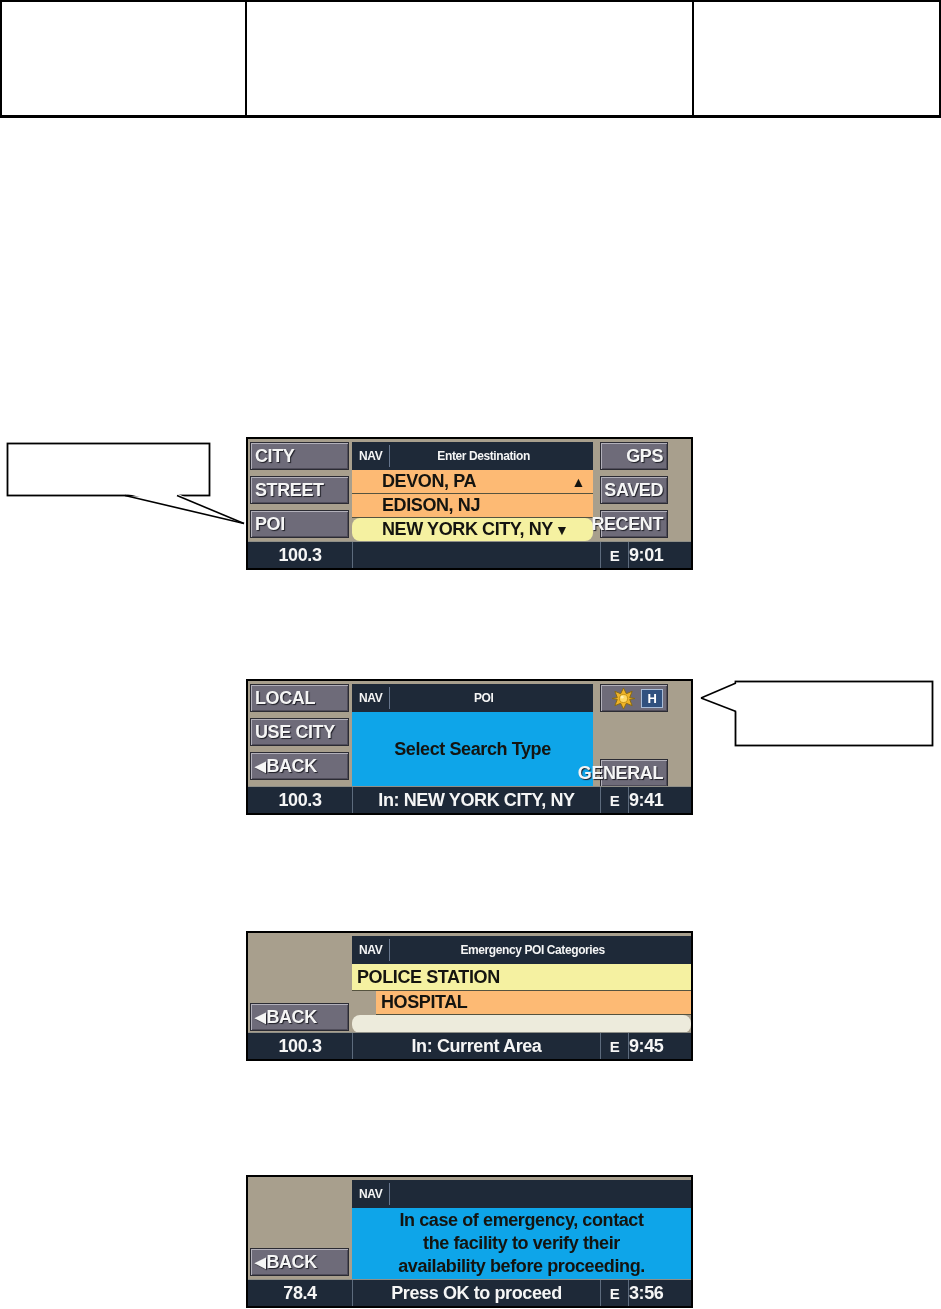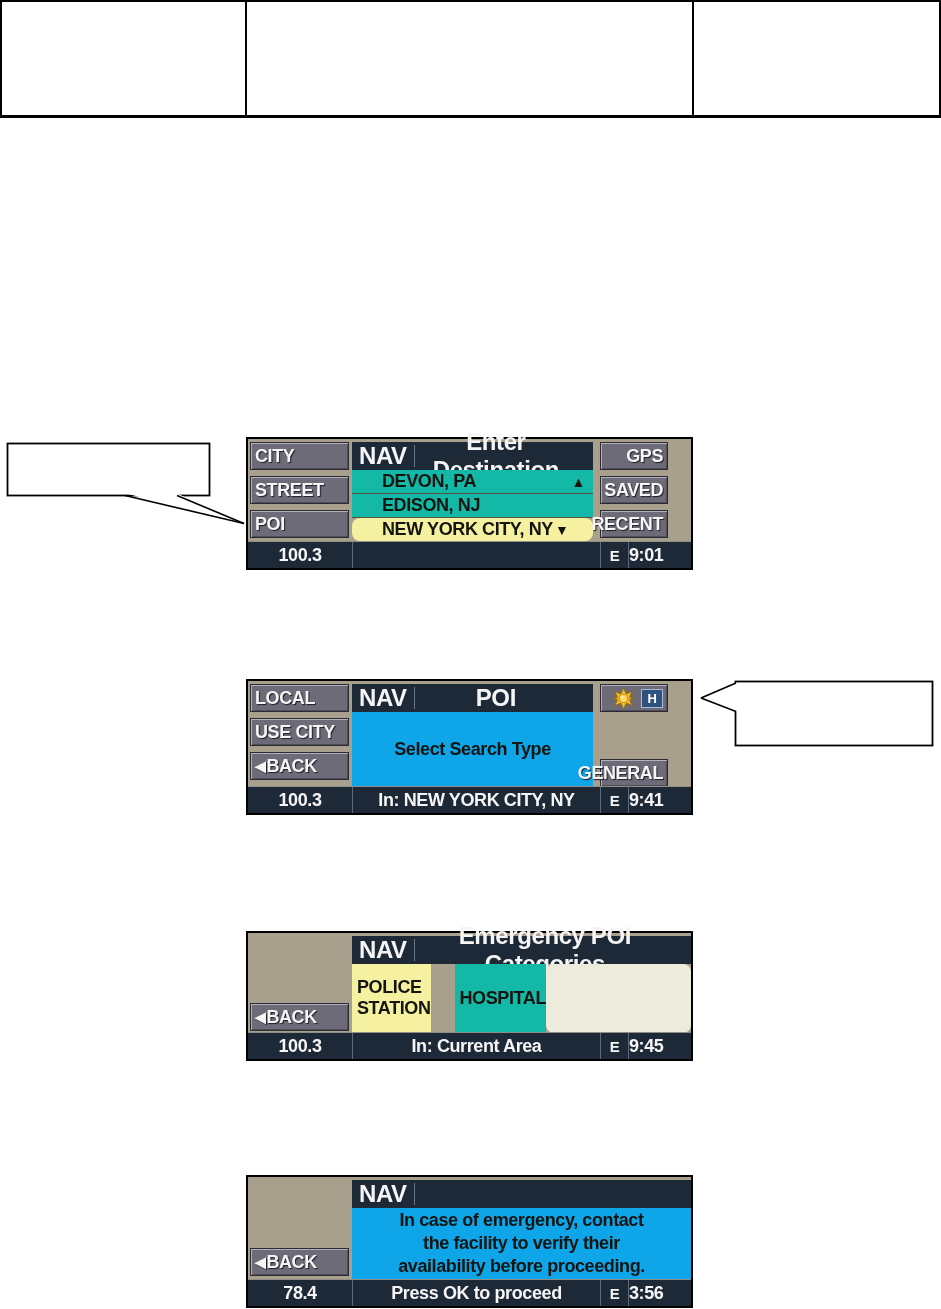--- a/index.html
+++ b/index.html
@@ -27,39 +27,39 @@
        box-shadow:inset 1px 1px 0 #b2b0ba, inset -1px -1px 0 #504d5a;
        color:#f5f5f5;font-size:18px;font-weight:bold;letter-spacing:-0.4px;
        display:flex;align-items:center;text-shadow:1px 1px 1px #1e1e26;
        box-sizing:border-box;padding:0 4px;}
   .btn.l{left:2px;width:99px;justify-content:flex-start;}
   .btn.r{left:352px;width:68px;justify-content:flex-end;}
   .r1{top:3px;} .r2{top:37px;} .r3{top:71px;}
   .back-tri{font-size:14px;margin-right:1px;}
 
   .hdr{position:absolute;left:104px;top:3px;height:28px;background:#1e2938;
-       color:#f5f5f5;display:flex;align-items:center;font-weight:bold;font-size:24px;
+       color:#f5f5f5;display:flex;align-items:center;font-weight:bold;font-size:12px;
        letter-spacing:-0.4px;box-sizing:border-box;}
   .hdr.narrow{width:241px;} .hdr.wide{width:339px;}
   .hdr .nav{padding:0 7px;}
   .hdr .hdiv{width:1px;height:22px;background:#66758c;}
   .hdr .title{flex:1;text-align:center;padding-right:16px;}
 
   .list1{position:absolute;left:104px;top:31px;width:241px;height:71px;
          display:flex;flex-direction:column;}
   .lrow{flex:1;display:flex;align-items:center;padding-left:30px;font-weight:bold;
         font-size:18px;color:#141410;letter-spacing:-0.4px;position:relative;
         border-bottom:1px solid #55533f;box-sizing:border-box;}
   .lrow:last-child{border-bottom:none;border-radius:8px;}
-  .row-tan{background:#14b8a6;} .row-yellow{background:#f5f1a1;} .row-cream{background:#edebdc;}
+  .row-tan{background:#fdba74;} .row-yellow{background:#f5f1a1;} .row-cream{background:#edebdc;}
   .up-arrow{position:absolute;right:8px;font-size:14px;}
   .down-arrow{margin-left:2px;font-size:14px;}
 
   .list3{position:absolute;left:104px;top:31px;width:339px;height:69px;
-         display:flex;}
+         display:flex;flex-direction:column;}
   .list3 .lrow{padding-left:5px;}
   .list3 .p1{flex:0 0 27px;} .list3 .p2{flex:0 0 24px;margin-left:24px;} .list3 .p3{flex:1;}
 
   .body-panel{position:absolute;left:104px;top:31px;bottom:27px;background:#0ea5e9;
               display:flex;align-items:center;justify-content:center;flex-direction:column;
               font-weight:bold;font-size:18px;color:#141410;letter-spacing:-0.4px;}
   .body-panel.narrow{width:241px;} .body-panel.wide{width:339px;}
   .body-line{line-height:23px;text-align:center;}
 
   .hbox{width:20px;height:17px;background:#31517f;border:1px solid #a8bcd8;color:#fff;

